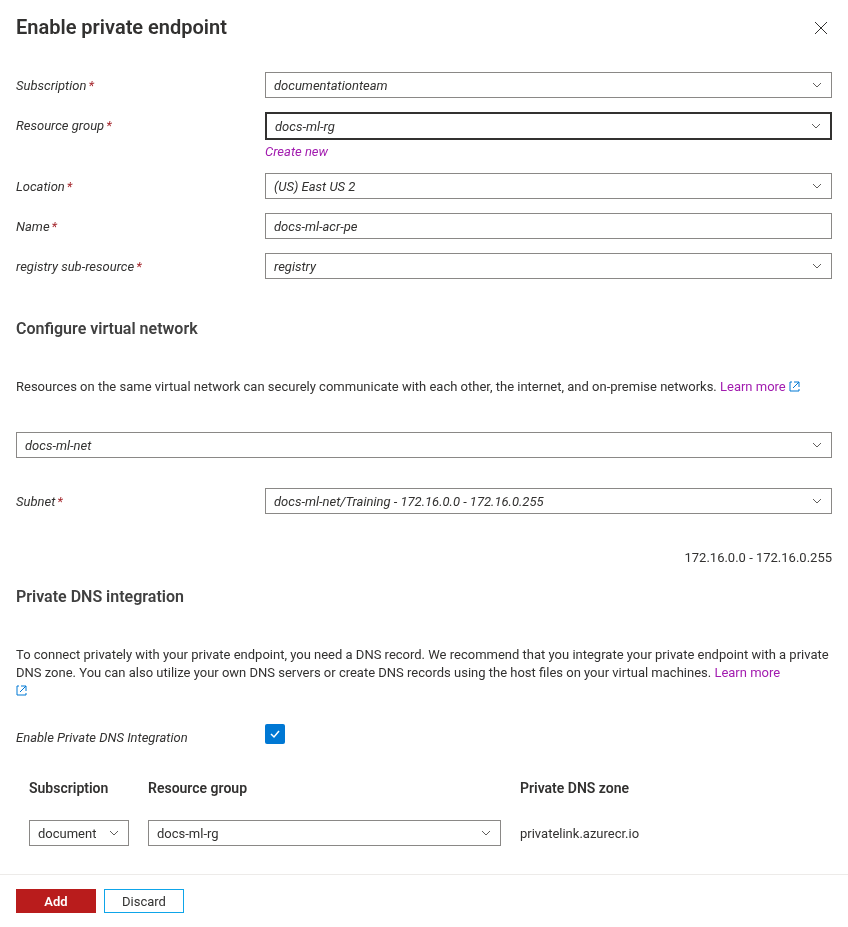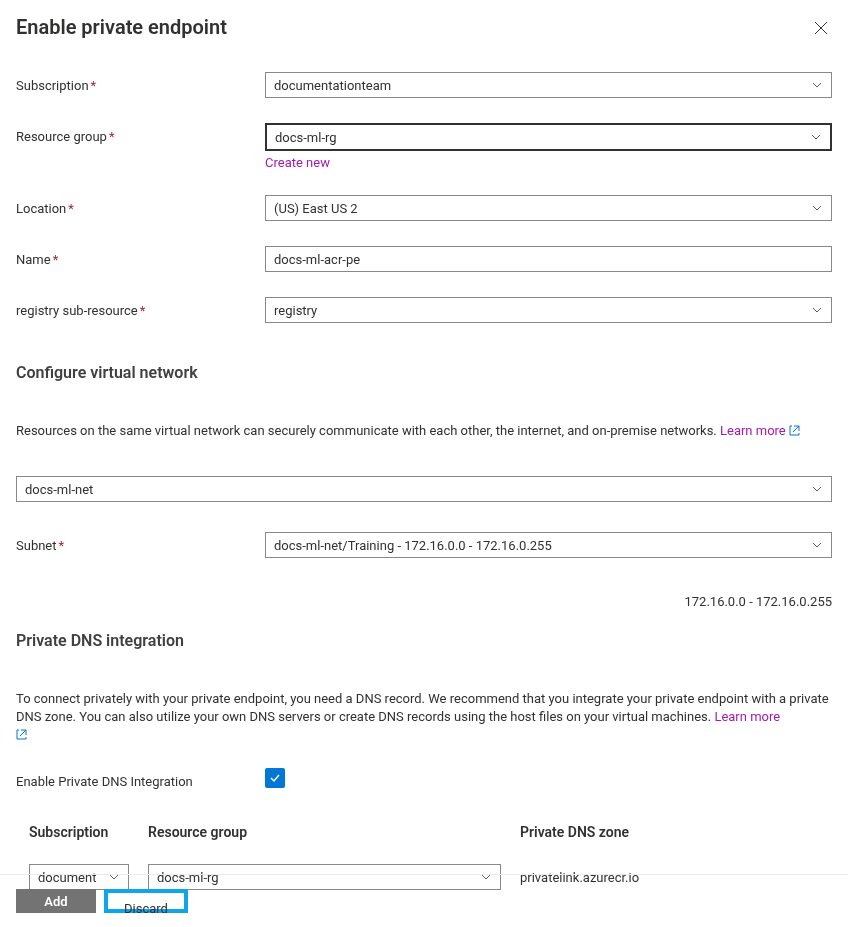--- a/index.html
+++ b/index.html
@@ -32,21 +32,22 @@
       background: none;
       border: none;
       cursor: pointer;
       padding: 4px;
       color: #323130;
       margin-top: 2px;
     }
     .form-row {
       display: flex;
       align-items: flex-start;
-      margin-bottom: 25px;
+      margin-bottom: 14px;
+      font-style: italic;
     }
     .form-label {
       width: 249px;
       flex-shrink: 0;
       padding-top: 6px;
       font-size: 13px;
     }
     .required {
       color: #a4262c;
       margin-left: 2px;
@@ -188,41 +189,41 @@
       position: absolute;
       bottom: 0;
       left: 0;
       right: 0;
       border-top: 1px solid #edebe9;
       padding: 14px 16px;
       display: flex;
       gap: 8px;
     }
     .btn-primary {
-      background: #737373;
+      background: #b91c1c;
       color: #ffffff;
       border: none;
       height: 24px;
       min-width: 80px;
       font-size: 13px;
       font-weight: 600;
       font-family: inherit;
       cursor: pointer;
       padding: 0 16px;
     }
     .btn-secondary {
       background: #ffffff;
       color: #323130;
-      border: 4px solid #0ea5e9;
+      border: 1px solid #0ea5e9;
       height: 24px;
       min-width: 80px;
       font-size: 13px;
       font-family: inherit;
       cursor: pointer;
-      padding: 8px 16px;
+      padding: 0 16px;
     }
   </style>
 </head>
 <body>
 
 <div class="header">
   <h1 class="page-title">Enable private endpoint</h1>
   <button class="close-button">
     <svg width="14" height="14" viewBox="0 0 14 14">
       <path d="M1 1 L13 13 M13 1 L1 13" stroke="#323130" stroke-width="1" fill="none"></path>

